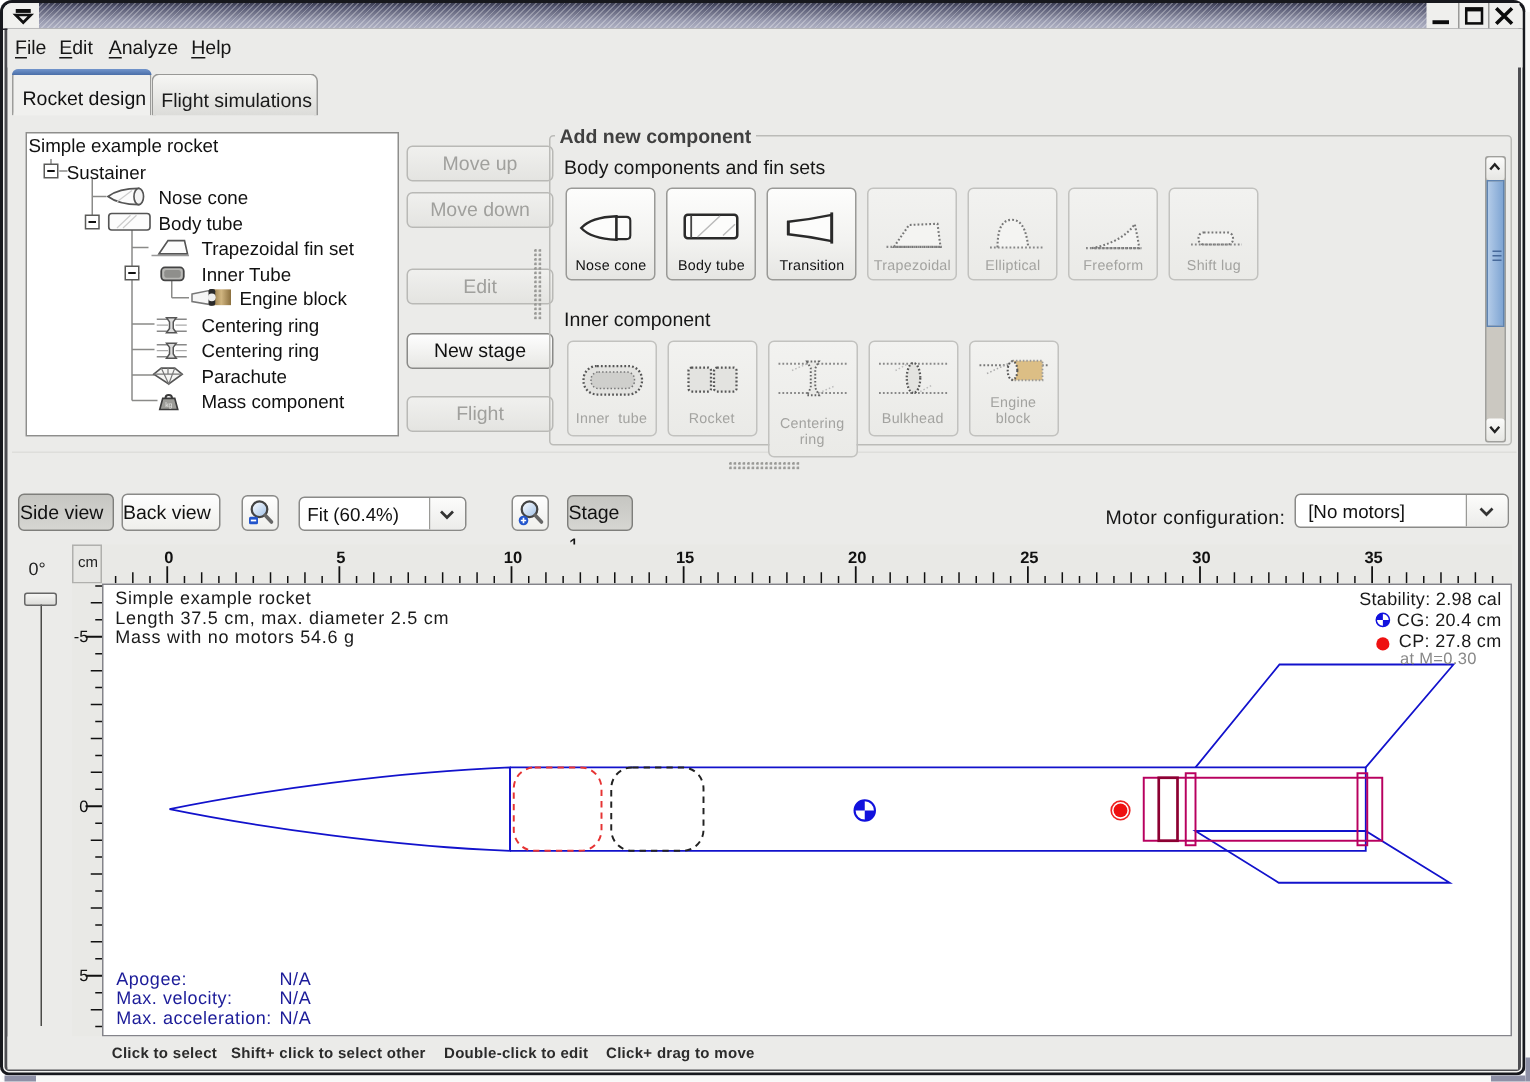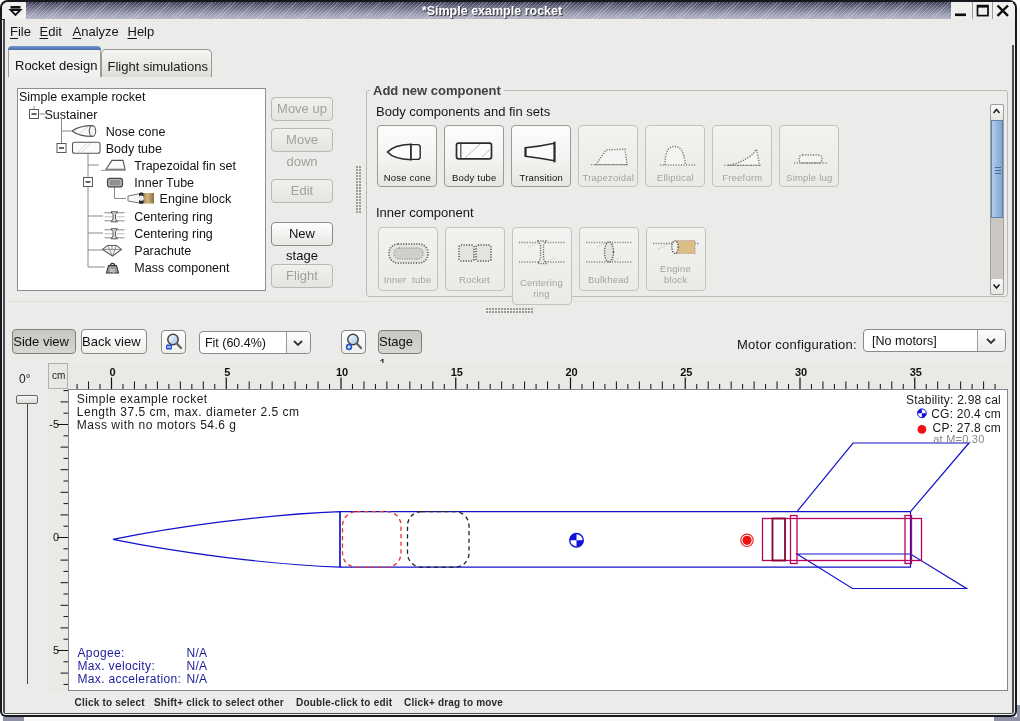--- a/index.html
+++ b/index.html
@@ -28,21 +28,21 @@
 
 .tab-active{position:absolute;left:8px;top:46px;width:93px;height:31px;background:#f0f0ee;border:1px solid #9c9c9a;border-bottom:none;border-radius:5px 5px 0 0;border-top:none}
 .tab-active .blue{position:absolute;left:-1px;right:-1px;top:0;height:3.5px;background:linear-gradient(#7295cc,#4a6ea8);border-radius:5px 5px 0 0}
 .tab-active span{position:absolute;left:6px;top:12px;font-size:13px;color:#111}
 .tab-inactive{position:absolute;left:101px;top:49px;width:111px;height:28px;background:linear-gradient(#f6f6f4,#dcdcd9);border:1px solid #989896;border-bottom:none;border-radius:5px 5px 0 0}
 .tab-inactive span{position:absolute;left:5.5px;top:9px;font-size:13px;color:#1a1a1a;white-space:nowrap}
 
 #tree{position:absolute;left:17px;top:88px;width:248.5px;height:202.5px;background:#fff;border:1px solid #8e8e8c;font-size:12.5px;color:#111}
 .trow{position:absolute;white-space:nowrap}
 
-.sbtn{position:absolute;left:271px;width:62px;height:24px;border-radius:4px;font-size:13px;text-align:center;line-height:22px}
+.sbtn{position:absolute;left:271px;width:98px;height:24px;border-radius:4px;font-size:13px;text-align:center;line-height:22px}
 .sbtn.dis{background:linear-gradient(#f0f0ee,#e4e4e1);border:1px solid #b9b9b6;color:#a0a09d}
 .sbtn.en{background:linear-gradient(#fefefe,#e7e7e4);border:1px solid #8a8a88;color:#111}
 
 #vsplit{position:absolute;left:356px;top:166px;width:6px;height:48px;
 background-image:radial-gradient(circle at 1px 1px,#999996 .8px,rgba(0,0,0,0) 1.1px);
 background-size:3px 3px}
 #hsplit{position:absolute;left:486px;top:307.5px;width:48px;height:6px;
 background-image:radial-gradient(circle at 1px 1px,#999996 .8px,rgba(0,0,0,0) 1.1px);
 background-size:3px 3px}
 
@@ -81,21 +81,20 @@
 <div id="win"></div>
 <div id="rband">
     <div class="sl"></div>
   </div>
 <div id="bband">
     <div class="sl1"></div>
     <div class="sl2"></div>
   </div>
 <div id="titlebar">
   <div id="hatch"></div>
-  <div id="titletext">*Simple example rocket</div>
   <div class="abs" style="left:3px;top:1px;width:21px;height:15px;background:#f1f1ef">
     <svg width="21" height="15" viewBox="0 0 21 15">
       <rect x="5.5" y="3" width="10" height="2.6" fill="#111"></rect>
       <path d="M5.5 7 L15.5 7 L10.5 12 Z" fill="none" stroke="#111" stroke-width="1.8" stroke-linejoin="miter"></path>
     </svg>
   </div>
   <div id="titlebtns">
     <div class="tb"><svg width="20" height="17" viewBox="0 0 20 17">
           <rect x="4" y="11.5" width="11" height="2.6" fill="#0c0c0c"></rect>
         </svg></div>
@@ -263,21 +262,21 @@
     <path d="M12 31.4 C22 29.5 34 25 40.5 15.4 L42.5 25 L43.5 31.4 Z" fill="#f4f4f2" stroke="#777" stroke-width="1.4" stroke-dasharray="1.2 1.4"></path>
     <path d="M8 31.4 L45 31.4" stroke="#888" stroke-width="1.4" stroke-dasharray="1.2 1.4"></path>
   </svg>
   <div class="lbl">Freeform</div>
 </div>
 <div class="cbtn dis" style="left:779.3px;top:124.7px;height:62px">
   <svg width="52" height="36" viewBox="0 0 52 36" style="top:8px">
     <rect x="16" y="21" width="23" height="8" rx="3.5" fill="#f4f4f2" stroke="#777" stroke-width="1.4" stroke-dasharray="1.2 1.4"></rect>
     <path d="M11 29 L45 29" stroke="#888" stroke-width="1.4" stroke-dasharray="1.2 1.4"></path>
   </svg>
-  <div class="lbl">Simple lug</div>
+  <div class="lbl">Shift lug</div>
 </div>
 </div>
 <div id="row2">
 <div class="cbtn dis" style="left:377.6px;top:227.2px;height:64px">
   <svg width="52" height="36" viewBox="0 0 52 36" style="top:7px">
     <rect x="7" y="9" width="39" height="19" rx="9" fill="#e3e3e0" stroke="#555" stroke-width="1.5" stroke-dasharray="1.2 1.4"></rect>
     <rect x="12" y="13" width="29" height="11" rx="5" fill="#cfcfcc" stroke="#777" stroke-width="1" stroke-dasharray="1 1.4"></rect>
   </svg>
   <div class="lbl">Inner&nbsp; tube</div>
 </div>

